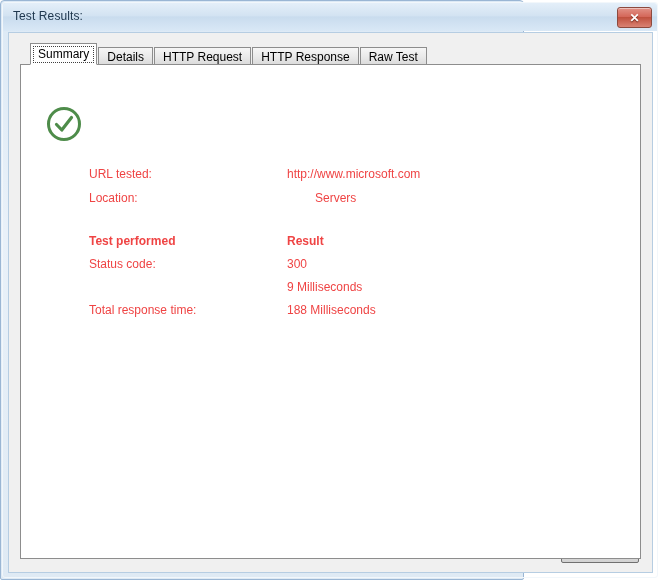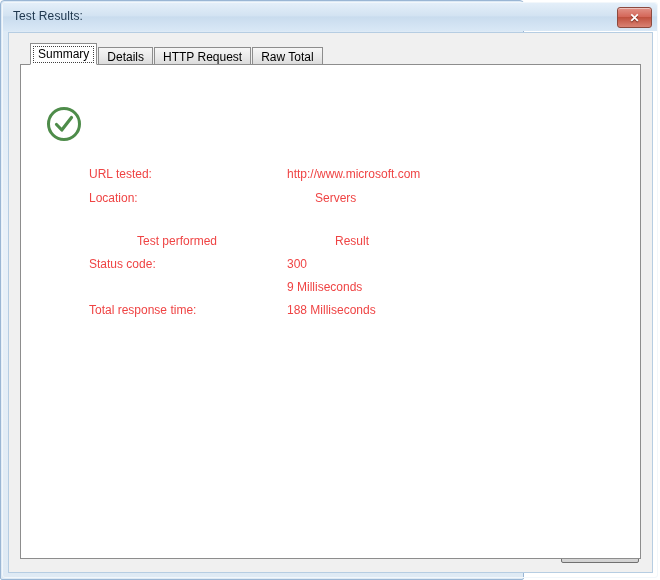--- a/index.html
+++ b/index.html
@@ -167,21 +167,21 @@
   }
 
   .info-row {
     position: absolute;
     font-size: 12px;
     color: #ef4444;
     white-space: nowrap;
   }
   .info-label { left: 68px; }
   .info-value { left: 266px; }
-  .bold { font-weight: normal; margin-left: 48px; }
+  .bold { font-weight: bold; }
 
   
   #close-button {
     position: absolute;
     left: 552px;
     top: 506px;
     width: 78px;
     height: 24px;
     box-sizing: border-box;
     background: linear-gradient(to bottom, #f7f7f7 0%, #ededed 48%, #dedede 52%, #d2d2d2 100%);
@@ -219,21 +219,24 @@
         <span>Summary</span>
         <span class="tab-focus"></span>
       </div>
       <div class="tab">
         <span>Details</span>
       </div>
       <div class="tab">
         <span>HTTP Request</span>
       </div>
       <div class="tab">
-        <span>Raw Total</span>
+        <span>HTTP Response</span>
+      </div>
+      <div class="tab">
+        <span>Raw Test</span>
       </div>
     </div>
 
     <div id="tabpage">
 
       <div id="status-icon">
         <svg width="36" height="36" viewBox="0 0 36 36">
           <circle cx="18" cy="18" r="15.5" fill="#ffffff" stroke="#4e8c4a" stroke-width="3"></circle>
           <path d="M10.5 18.5 L15.8 24 L25.5 11.5" fill="none" stroke="#4e8c4a" stroke-width="3.2" stroke-linecap="round" stroke-linejoin="round"></path>
         </svg>

